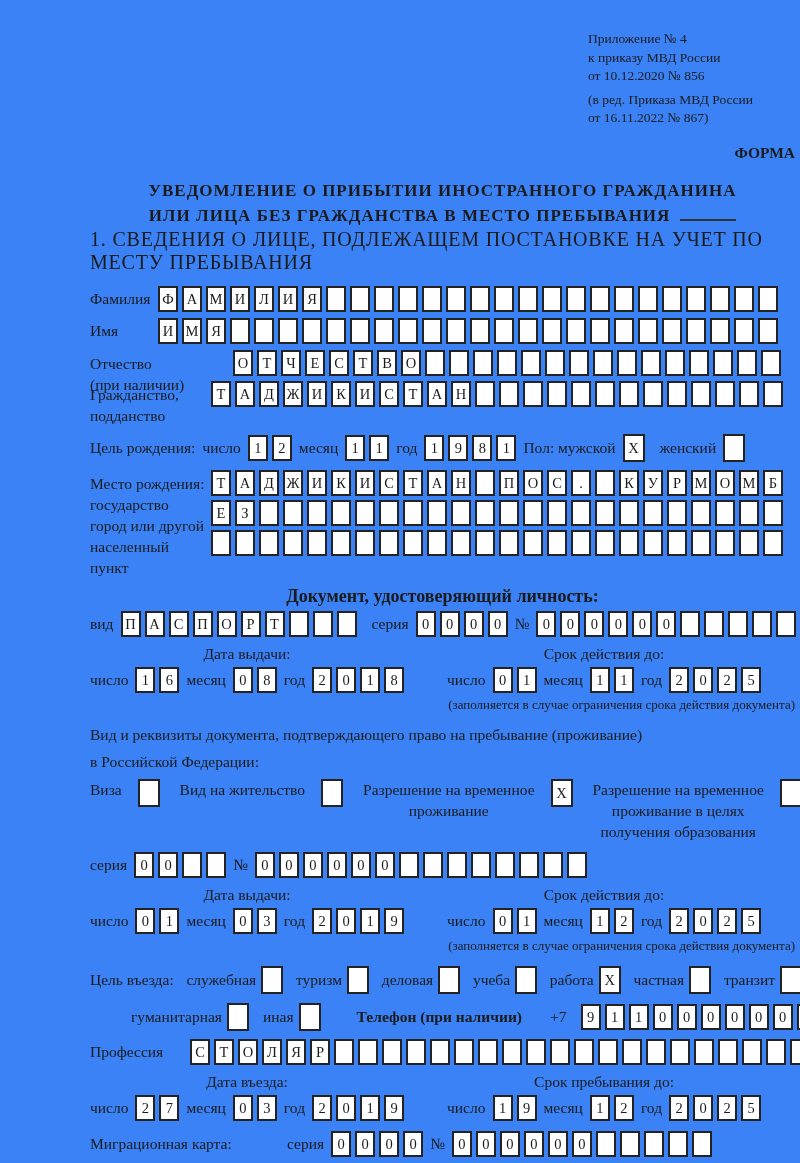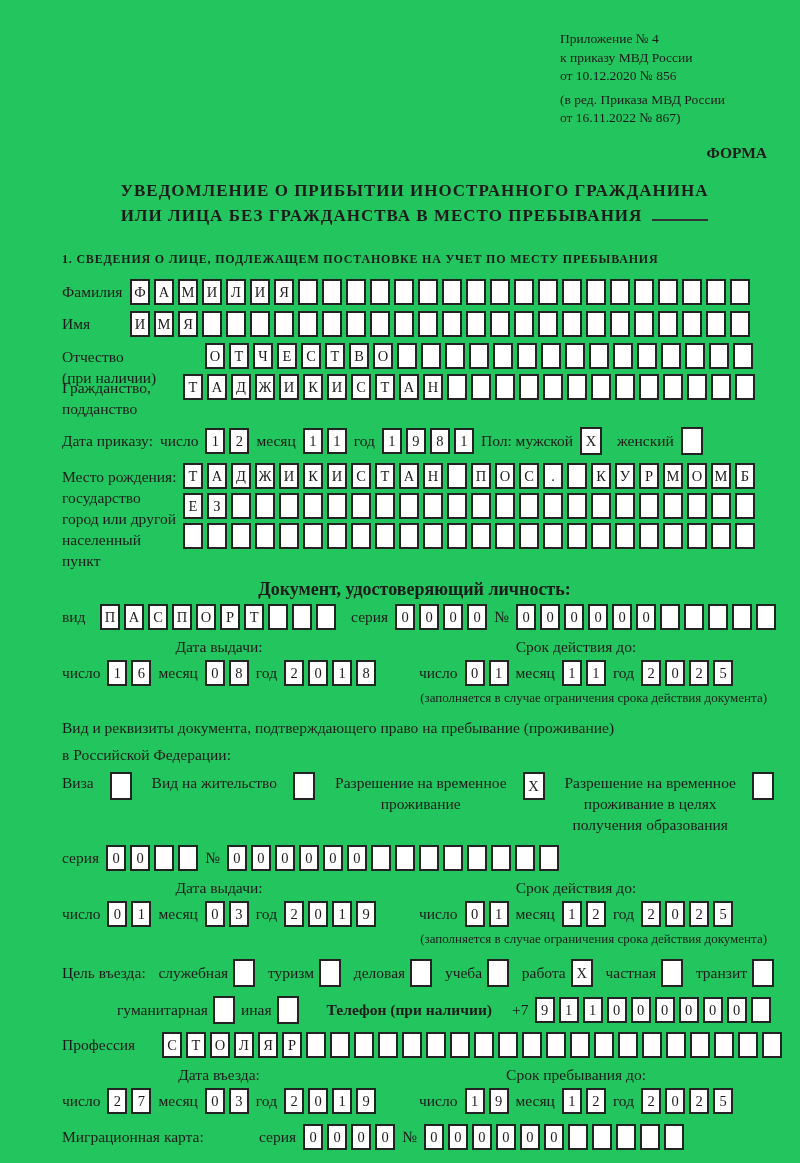--- a/index.html
+++ b/index.html
@@ -1,35 +1,35 @@
 <!DOCTYPE html>
 <html><head>
 <meta charset="utf-8">
 <style>
   html,body{margin:0;padding:0;background:#fff;}
   .page{
     position:relative;
     width:800px;height:1163px;
     box-sizing:border-box;
-    padding:30px 24px 0 62px;
-    background:#22c55e;
+    padding:30px 24px 0 90px;
+    background:#3b82f6;
     color:#1b1b1b;
     font-family:"Liberation Serif","DejaVu Serif",serif;
     font-size:15.5px;
     overflow:hidden;
   }
   
   .refblock{margin-left:498px;width:225px;font-size:13.5px;line-height:18.5px;}
   .ref-line{display:block;}
   .ref-line.gap{margin-top:5px;}
   .forma{width:705px;text-align:right;font-weight:bold;margin-top:16px;font-size:15.5px;}
   
   .title{width:705px;text-align:center;font-weight:bold;font-size:17px;line-height:25px;letter-spacing:1px;margin-top:16px;}
   .blank{display:inline-block;width:56px;height:3px;border-bottom:2px solid #333;margin-left:10px;}
-  .section-heading{margin-top:24px;font-weight:bold;font-size:12px;letter-spacing:0.8px;}
+  .section-heading{font-weight:normal;font-size:20px;letter-spacing:0.8px;}
   
   .row{display:flex;align-items:flex-start;}
   .flabel{flex:0 0 68px;padding-top:4px;}
   .mlabel{line-height:21px;padding-top:3px;}
   .w143{flex:0 0 143px;}
   .w121{flex:0 0 121px;}
   .cells{display:flex;gap:4px;flex-wrap:nowrap;}
   .cell{
     flex:0 0 20px;width:20px;height:26px;box-sizing:border-box;
     border:2px solid #232323;background:#fff;
@@ -42,21 +42,21 @@
   .dates{display:flex;justify-content:space-between;width:700px;margin-top:8px;gap:43px;}
   .dcol .dhead{text-align:center;margin-bottom:4px;}
   .drow{display:flex;align-items:center;gap:7px;}
   .note{width:705px;text-align:right;font-size:13px;margin-top:4px;}
   .intro{line-height:27px;margin-top:8px;}
   .permits{display:flex;justify-content:space-between;width:712px;margin-top:4px;}
   .popt{display:flex;align-items:flex-start;gap:16px;}
   .poptlines{text-align:center;line-height:21px;}
   .purpose-row{display:flex;justify-content:space-between;align-items:center;width:712px;margin-top:12px;}
   .pitem{display:flex;align-items:center;gap:5px;justify-content:center;}
-  .purpose-row2{display:flex;align-items:center;gap:6px;margin-top:9px;margin-left:55px;}
+  .purpose-row2{display:flex;align-items:center;gap:14px;margin-top:9px;margin-left:41px;}
   .mt4{margin-top:4px;}.mt6{margin-top:6px;}.mt8{margin-top:8px;}.mt10{margin-top:10px;}.mt12{margin-top:12px;}
   .lbl{white-space:nowrap;}
 </style>
 </head>
 <body>
 
 <div class="page">
 
   <div class="refblock">
     <span class="ref-line">Приложение № 4</span>
@@ -198,21 +198,21 @@
         <span class="cell"></span>
         <span class="cell"></span>
         <span class="cell"></span>
         <span class="cell"></span>
         <span class="cell"></span>
         <span class="cell"></span>
       </div>
   </div>
 
   <div class="inline mt8">
-    <span class="lbl">Дата приказу:</span>
+    <span class="lbl">Цель рождения:</span>
     <span class="lbl">число</span>
     <span class="cells">
         <span class="cell">1</span>
         <span class="cell">2</span>
       </span>
     <span class="lbl">месяц</span>
     <span class="cells">
         <span class="cell">1</span>
         <span class="cell">1</span>
       </span>

